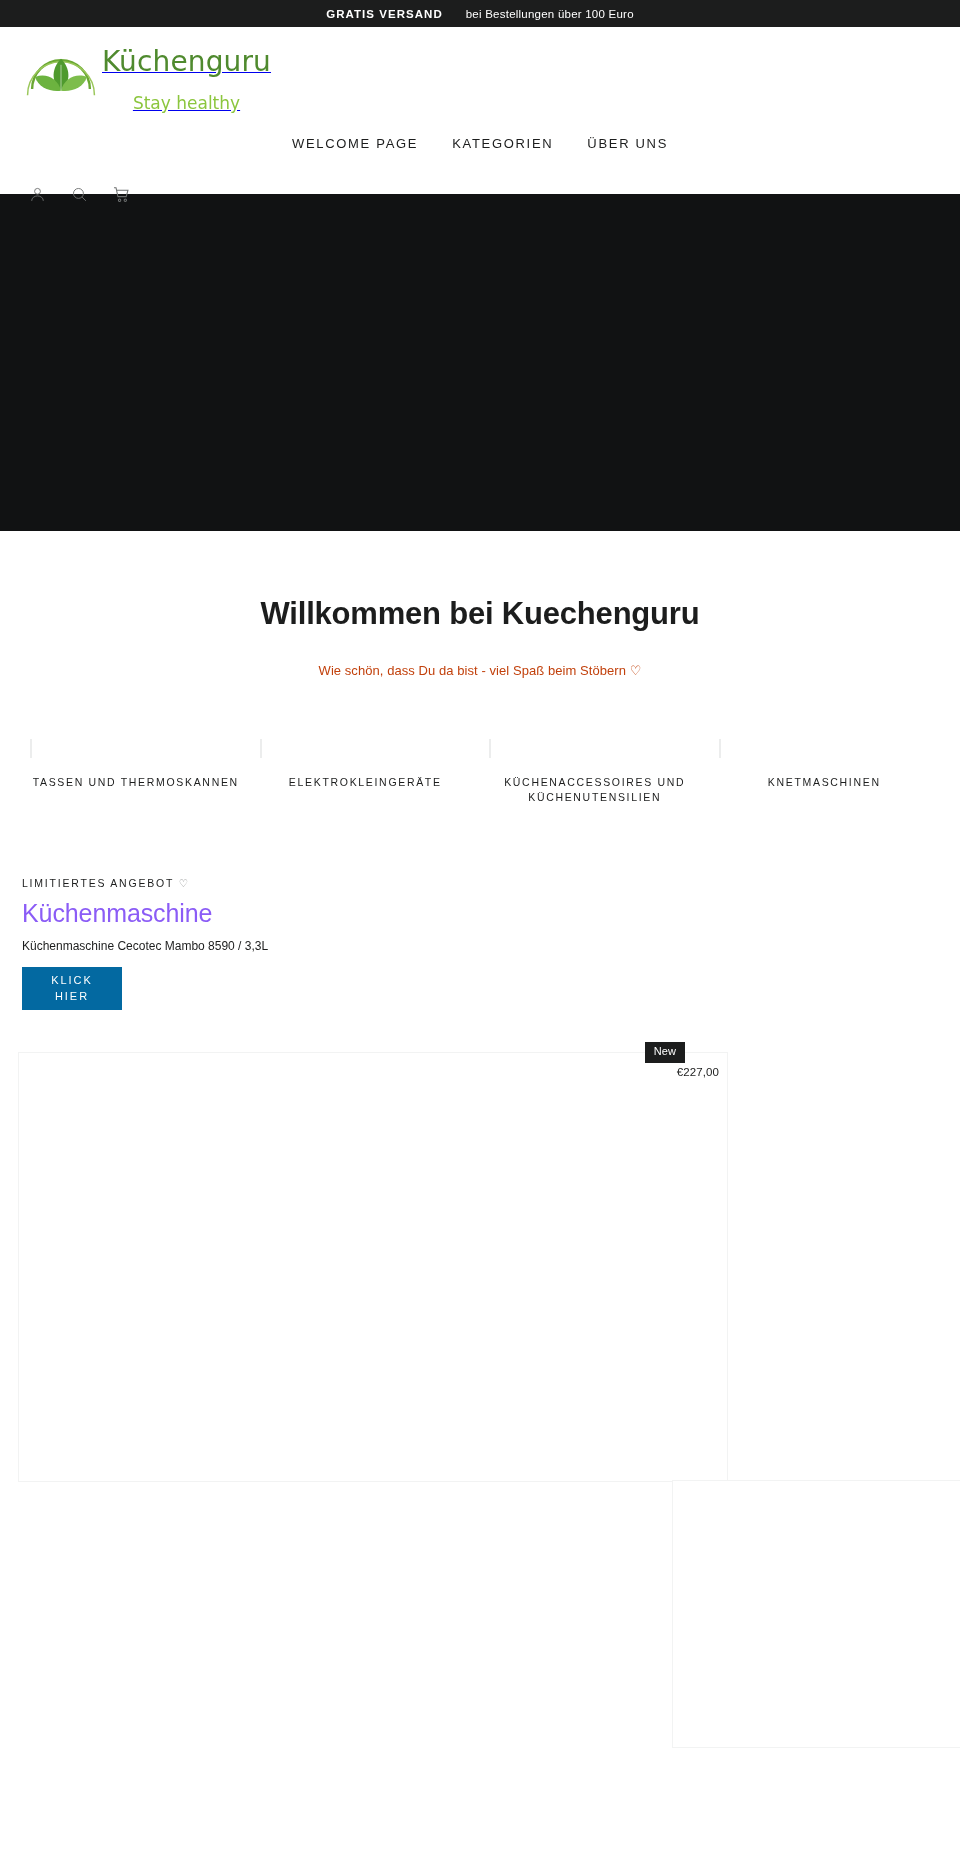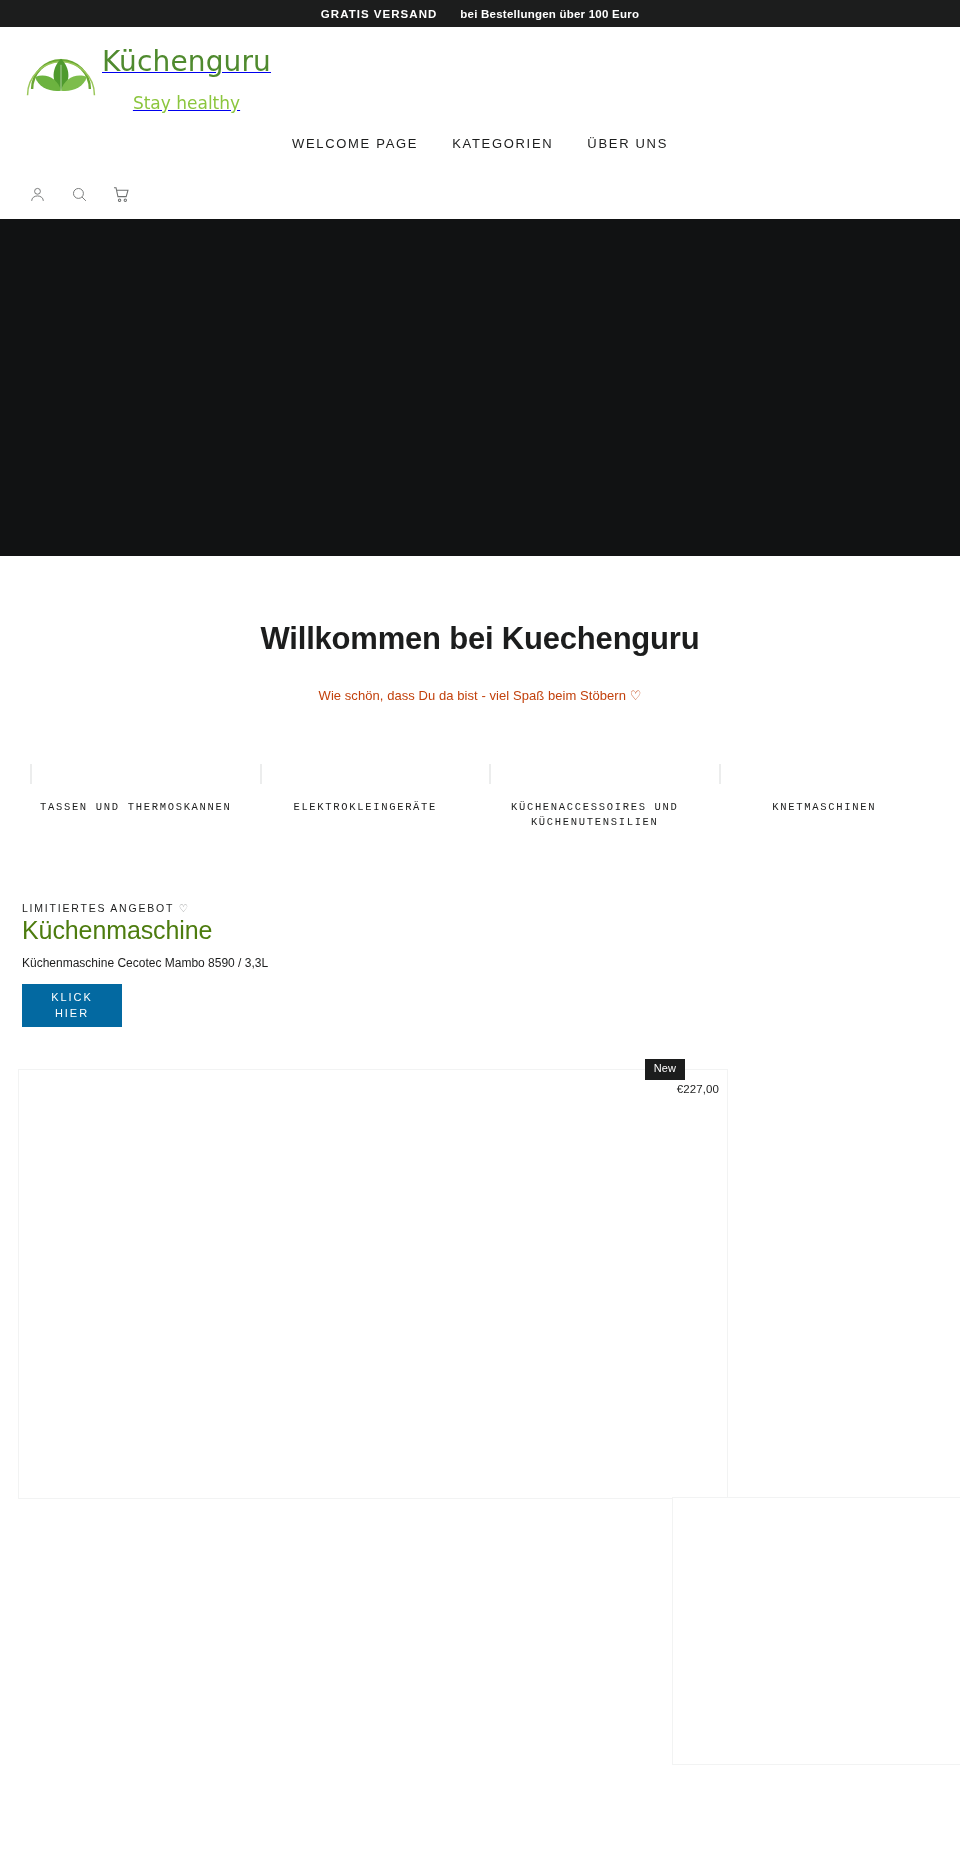--- a/index.html
+++ b/index.html
@@ -18,26 +18,26 @@
     color: #ffffff;
     height: 27px;
     display: flex;
     align-items: center;
     justify-content: center;
     font-size: 11.5px;
     letter-spacing: .06em;
     gap: 23px;
   }
   .announce b { font-weight: 700; letter-spacing: .09em; }
-  .announce span.rest { font-weight: 700; letter-spacing: .02em; }
+  .announce span.rest { font-weight: 400; letter-spacing: .02em; }
 
   
   .header {
     background: #fff;
-    height: 192px;
+    height: 167px;
     position: relative;
   }
   .logo-wrap {
     position: absolute;
     left: 22px;
     top: 12px;
     width: 240px;
     height: 82px;
     display: flex;
     align-items: center;
@@ -117,21 +117,20 @@
     letter-spacing: .005em;
   }
 
   
   .catgrid {
     margin-top: 62px;
     padding: 0 30px;
     display: grid;
     grid-template-columns: repeat(4, 1fr);
     column-gap: 18px;
-    font-family: Liberation Mono, monospace;
   }
   .catcard { display: block; text-decoration: none; }
   .catthumb {
     border: 1px solid #eceded;
     background: #fff;
     height: 172px;
     width: 100%;
   }
   .catlabel {
     margin-top: 17px;
@@ -149,25 +148,25 @@
     padding: 0 22px;
   }
   .offer .eyebrow {
     font-size: 10.5px;
     letter-spacing: .17em;
     text-transform: uppercase;
     color: #1c1d1d;
   }
   .offer .eyebrow .heart { color: #9a9c9c; letter-spacing: 0; }
   .offer h2 {
-    margin-top: 2px;
+    margin-top: 10px;
     font-size: 25px;
     font-weight: 400;
     letter-spacing: -0.1px;
-    color: #4d7c0f;
+    color: #8b5cf6;
   }
   .offer .desc {
     margin-top: 11px;
     font-size: 12px;
     color: #1c1d1d;
   }
   .offer .cta {
     margin-top: 14px;
     display: inline-flex;
     flex-direction: column;

